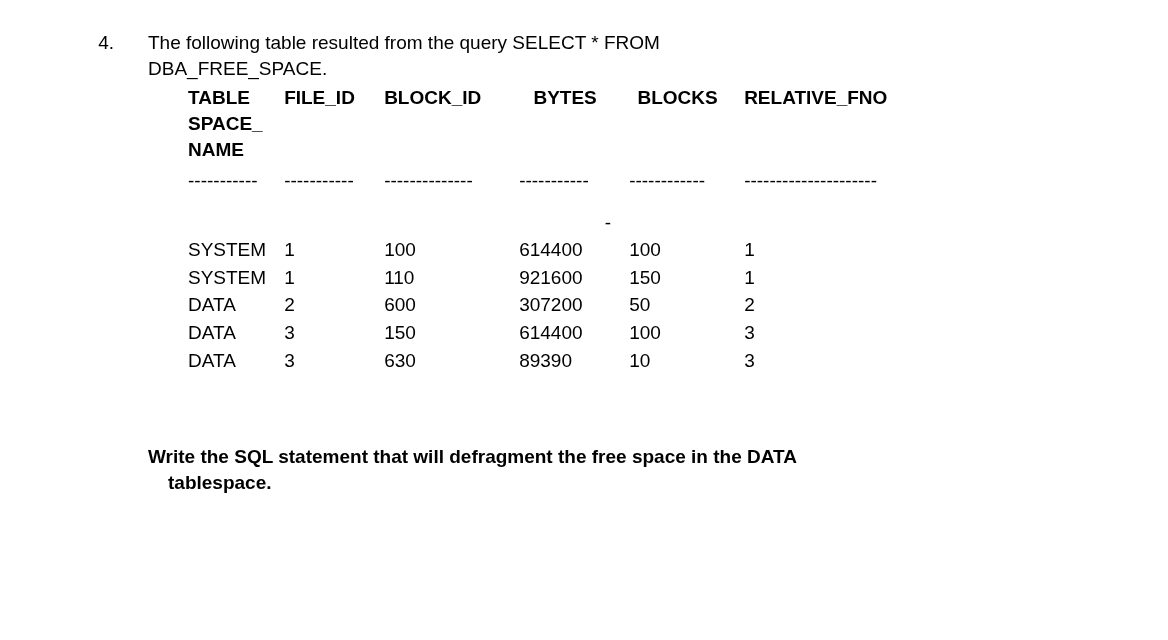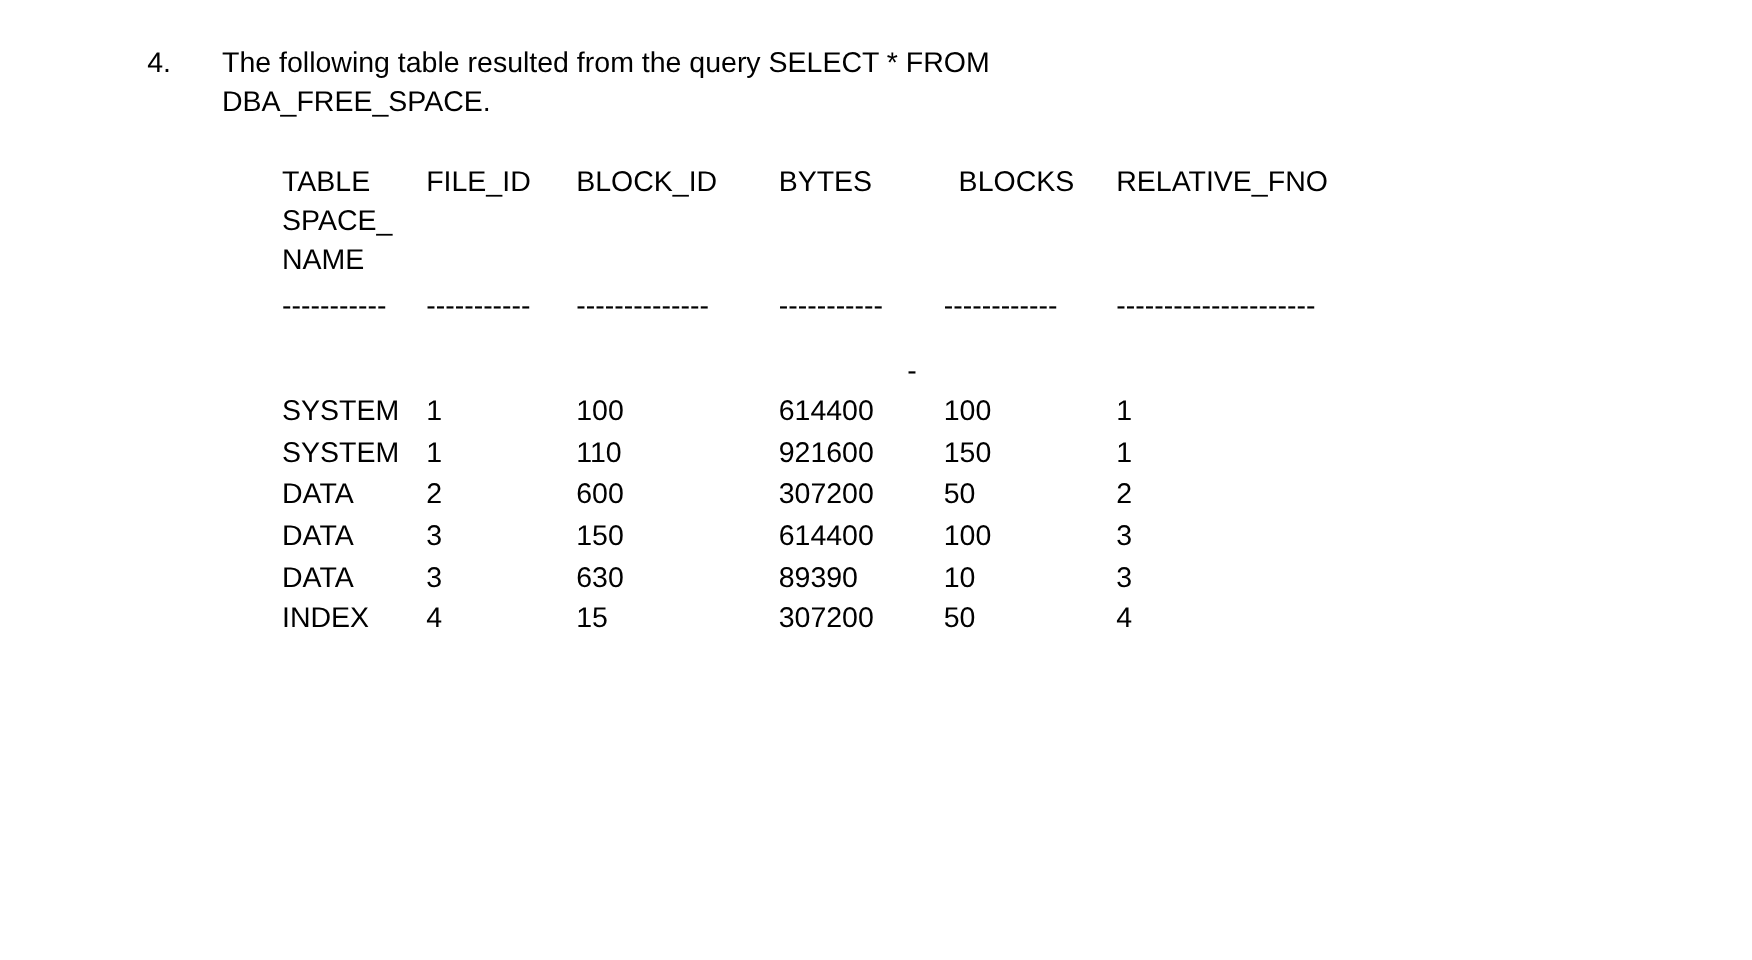--- a/index.html
+++ b/index.html
@@ -23,35 +23,35 @@
       gap: 34px;
     }
     .question-number {
       min-width: 24px;
       text-align: right;
     }
     .question-body {
       flex: 1;
     }
     .intro-text {
-      margin-bottom: 28px;
+      margin-bottom: 4px;
     }
     .intro-indent {
       padding-left: 0px;
     }
     .table-wrap {
       padding-left: 40px;
       margin-bottom: 70px;
     }
     table {
       border-collapse: collapse;
       font-size: 19px;
     }
     th {
-      font-weight: normal;
+      font-weight: bold;
       text-align: left;
       vertical-align: top;
       padding: 0 18px 4px 0;
       white-space: pre-line;
     }
     th:last-child {
       padding-right: 0;
     }
     .dash-row td {
       padding: 2px 18px 10px 0;
@@ -82,21 +82,21 @@
       text-align: right;
       padding: 0 18px 0 0;
     }
     .bold-prompt {
       font-weight: bold;
     }
     .prompt-indent {
       padding-left: 20px;
     }
     .bytes-header-wrap {
-      text-align: left;
+      text-align: center;
     }
   </style>
 </head>
 <body>
 
 <div class="question-row">
   <div class="question-number">4.</div>
   <div class="question-body">
 
     <div class="intro-text intro-indent">
@@ -168,27 +168,23 @@
             <td>3</td>
           </tr>
           <tr>
             <td>DATA</td>
             <td>3</td>
             <td>630</td>
             <td class="num-right">89390</td>
             <td class="num-right">10</td>
             <td>3</td>
           </tr>
-          <tr>
-            <td>INDEX</td>
-            <td>4</td>
-            <td>15</td>
-            <td class="num-right">307200</td>
-            <td class="num-right">50</td>
-            <td>4</td>
-          </tr>
         </tbody>
       </table>
     </div>
 
+    <div class="bold-prompt">
+      <span>Write the SQL statement that will defragment the free space in the DATA</span><br>
+      <span class="prompt-indent">tablespace.</span>
+    </div>
 
   </div>
 </div>
 
 </body></html>

